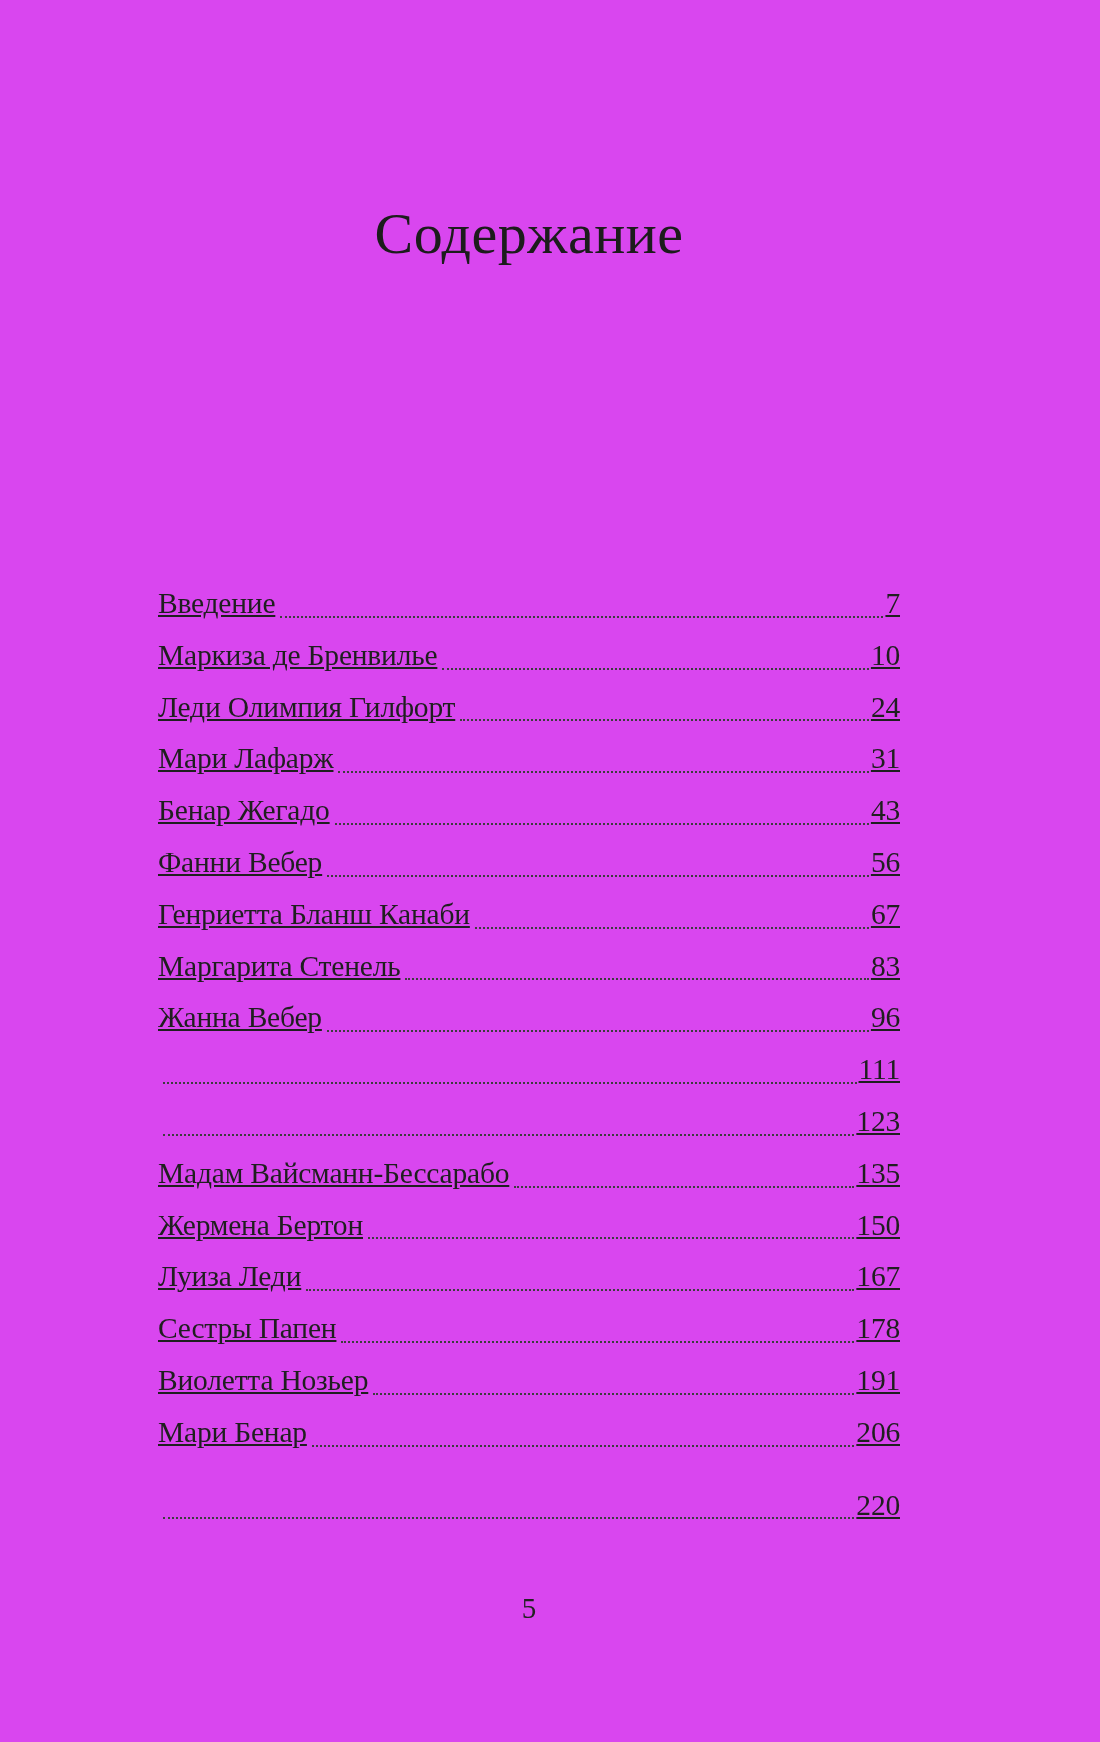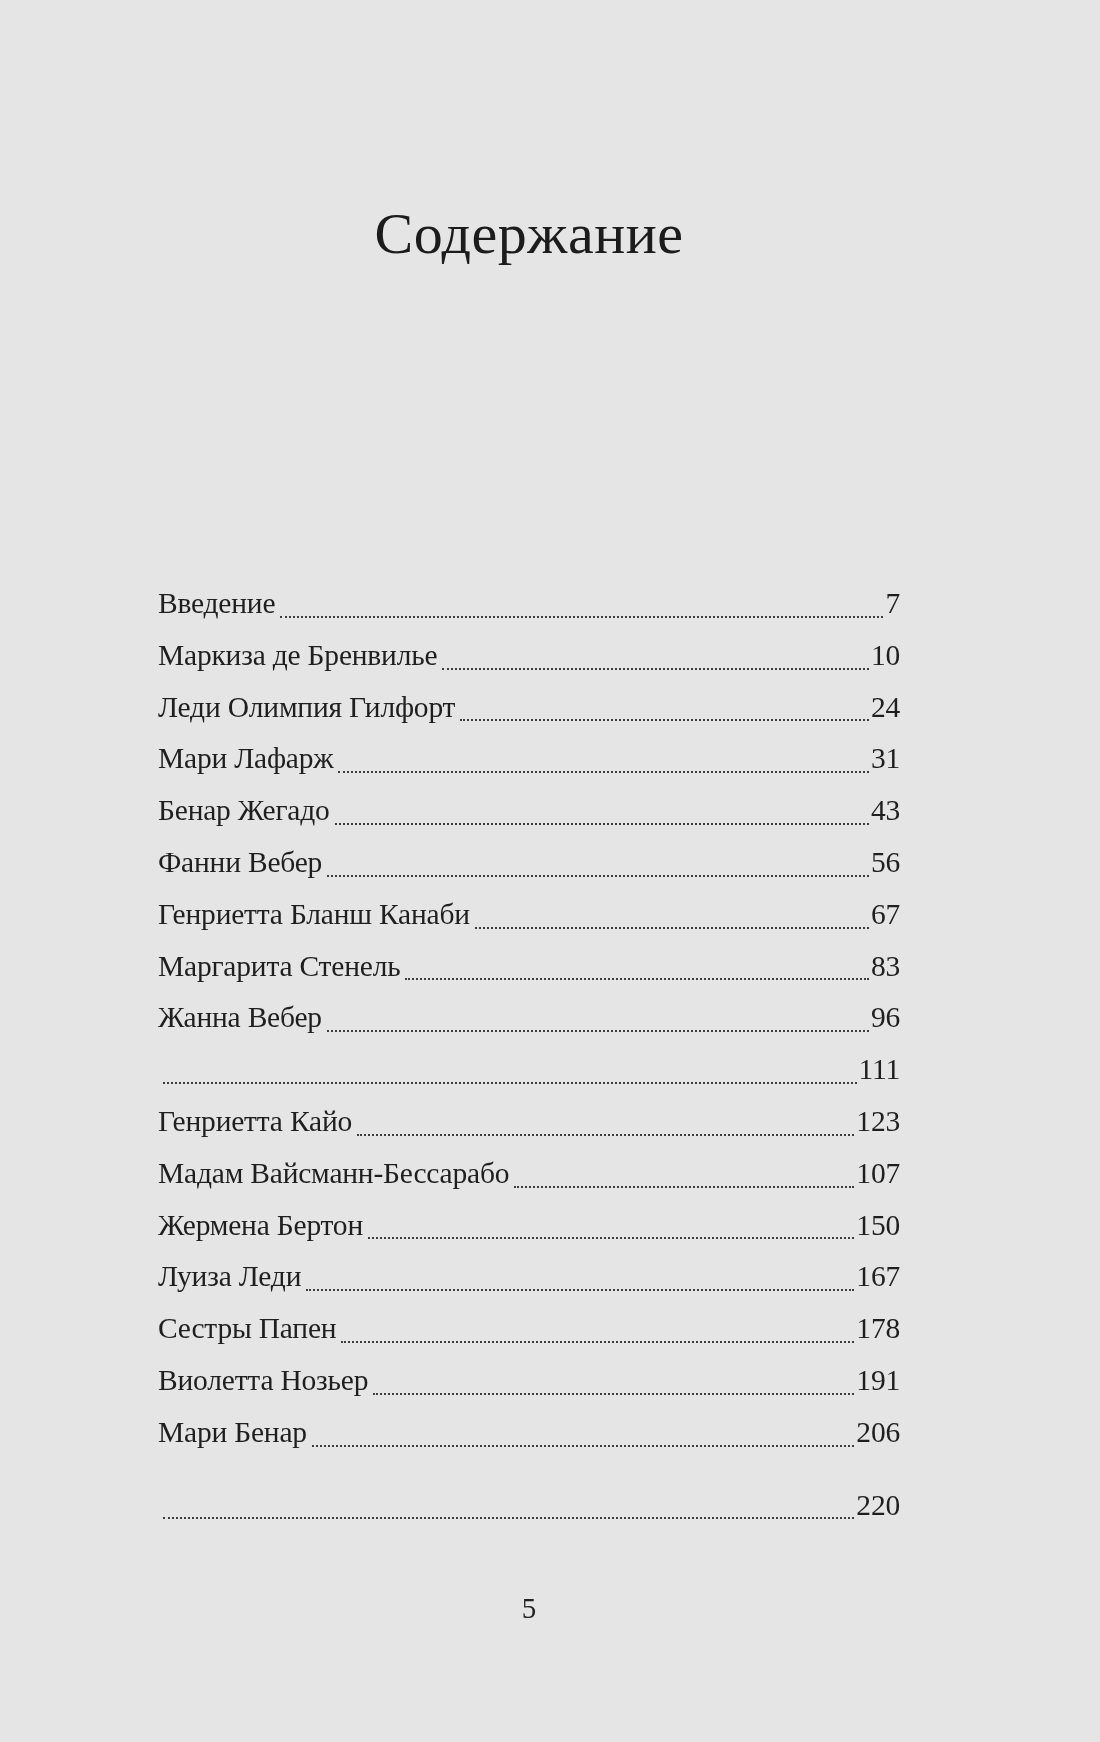--- a/index.html
+++ b/index.html
@@ -4,41 +4,42 @@
 <style>
   html, body {
     margin: 0;
     padding: 0;
     background: #ffffff;
   }
   .page {
     position: relative;
     width: 1100px;
     height: 1742px;
-    background: #e5e5e5;
+    background: #d946ef;
     font-family: "Liberation Serif", "DejaVu Serif", serif;
     color: #1f1f1f;
     overflow: hidden;
   }
   .title {
     position: absolute;
     top: 200px;
     left: 158px;
     width: 742px;
     text-align: center;
     font-size: 58px;
     font-weight: 400;
     letter-spacing: 0.5px;
     color: #1c1c1c;
   }
   .toc {
     position: absolute;
     top: 578px;
     left: 158px;
     width: 742px;
+    text-decoration: underline;
   }
   .toc-row {
     display: flex;
     align-items: baseline;
     height: 51.8px;
     line-height: 51.8px;
     font-size: 29.5px;
     letter-spacing: -0.2px;
     white-space: nowrap;
   }
@@ -133,29 +134,28 @@
     <span class="leader"></span>
     <span class="pagenum">96</span>
   </div>
 
   <div class="toc-row">
     <span class="leader"></span>
     <span class="pagenum">111</span>
   </div>
 
   <div class="toc-row">
-    <span class="label">Генриетта Кайо</span>
     <span class="leader"></span>
     <span class="pagenum">123</span>
   </div>
 
   <div class="toc-row">
     <span class="label">Мадам Вайсманн-Бессарабо</span>
     <span class="leader"></span>
-    <span class="pagenum">107</span>
+    <span class="pagenum">135</span>
   </div>
 
   <div class="toc-row">
     <span class="label">Жермена Бертон</span>
     <span class="leader"></span>
     <span class="pagenum">150</span>
   </div>
 
   <div class="toc-row">
     <span class="label">Луиза Леди</span>

